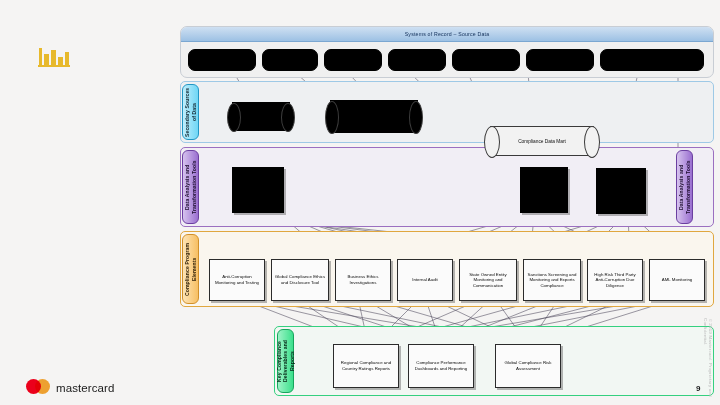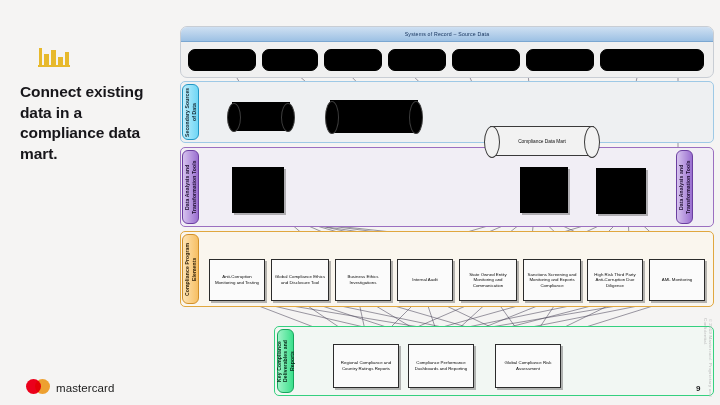--- a/index.html
+++ b/index.html
@@ -118,21 +118,20 @@
 
   <svg id="chart-icon" viewBox="0 0 32 20">
     <rect x="1" y="1" width="3" height="17" fill="#e7b92c"></rect>
     <rect x="6" y="7" width="5" height="11" fill="#e7b92c"></rect>
     <rect x="13" y="3" width="5" height="15" fill="#e7b92c"></rect>
     <rect x="20" y="10" width="5" height="8" fill="#e7b92c"></rect>
     <rect x="27" y="5" width="4" height="13" fill="#e7b92c"></rect>
     <rect x="0" y="18" width="32" height="2" fill="#e7b92c"></rect>
   </svg>
 
-  <div id="slide-title">Connect existing data in a compliance data mart.</div>
 
   <div id="mc-logo">
     <div id="mc-marks">
       <span class="c red"></span>
         <span class="c yel"></span>
     </div>
     <span id="mc-word">mastercard</span>
   </div>
 
   <div id="canvas">

